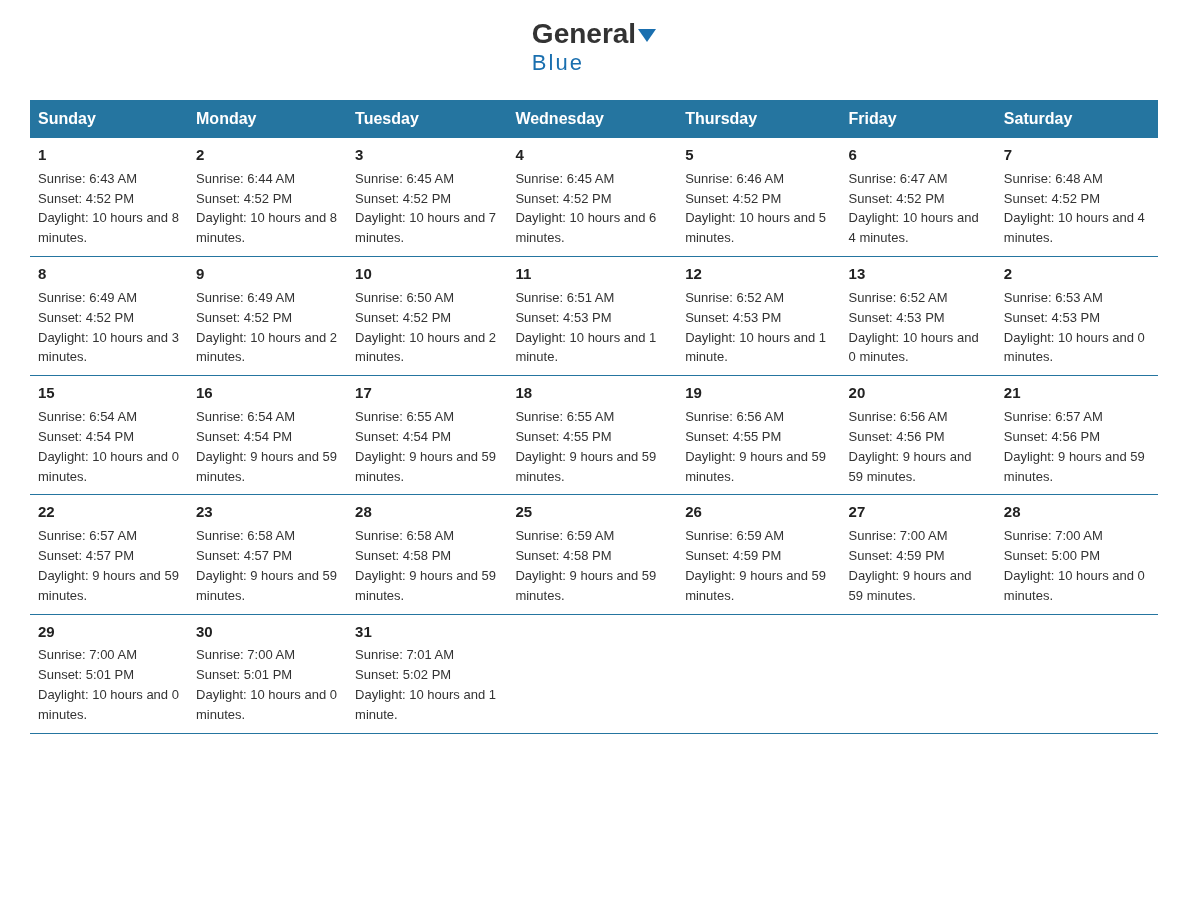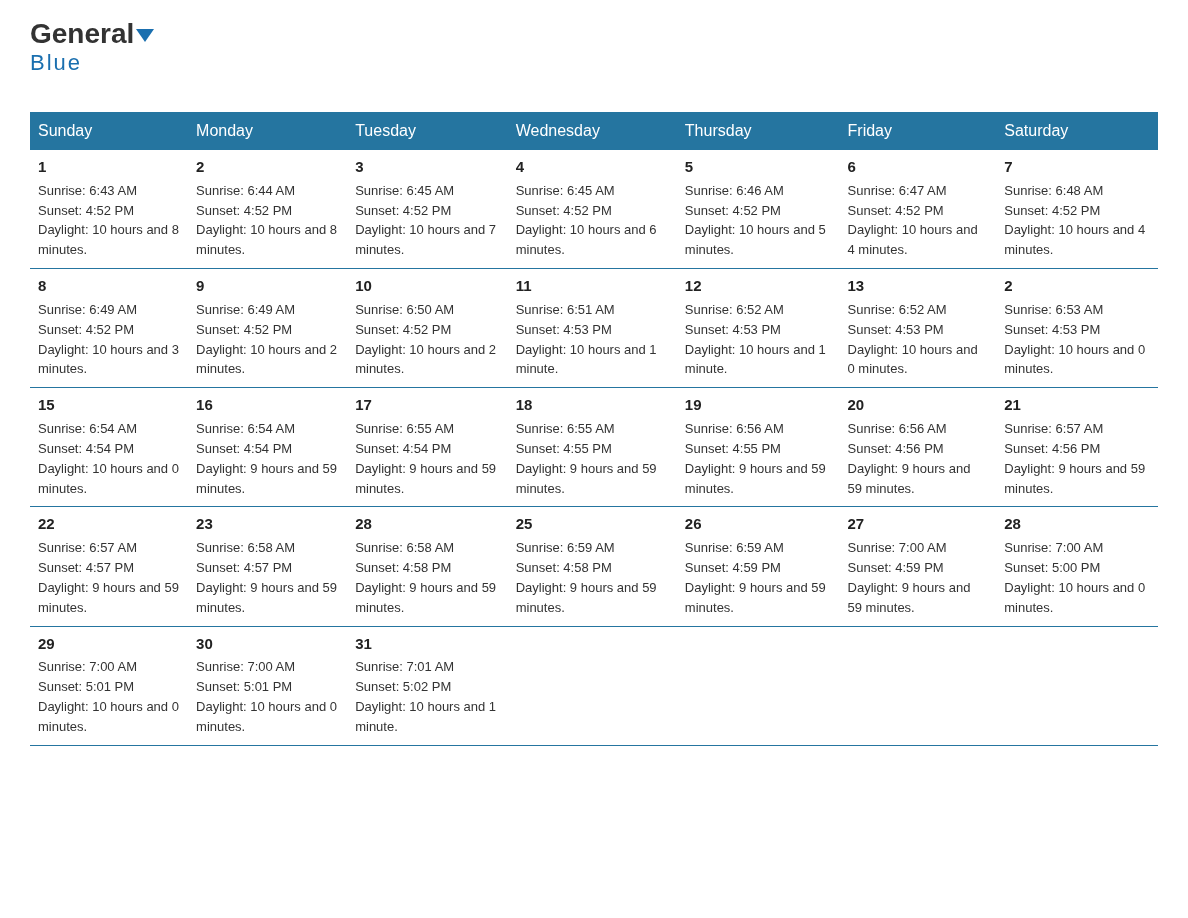--- a/index.html
+++ b/index.html
@@ -5,23 +5,23 @@
     * { margin: 0; padding: 0; box-sizing: border-box; }
     body {
       font-family: Arial, sans-serif;
       background: #fff;
       width: 1188px;
       min-height: 918px;
       padding: 20px 30px;
     }
     .header {
       display: flex;
-      justify-content: flex-start;
+      justify-content: center;
       align-items: flex-start;
-      margin-bottom: 36px;
+      margin-bottom: 24px;
     }
     .logo {
       display: flex;
       flex-direction: column;
       align-items: flex-start;
     }
     .logo-text {
       font-size: 28px;
       font-weight: bold;
       color: #333;
@@ -53,21 +53,21 @@
       width: 100%;
       border-collapse: collapse;
       font-size: 13.5px;
     }
     thead tr th {
       background-color: #2575a0;
       color: #fff;
       padding: 10px 8px;
       text-align: left;
       font-size: 16px;
-      font-weight: normal;
+      font-weight: bold;
     }
     tbody tr {
       border-bottom: 1.5px solid #2575a0;
     }
     tbody tr td {
       padding: 6px 8px 8px 8px;
       vertical-align: top;
       color: #222;
       line-height: 1.45;
     }

